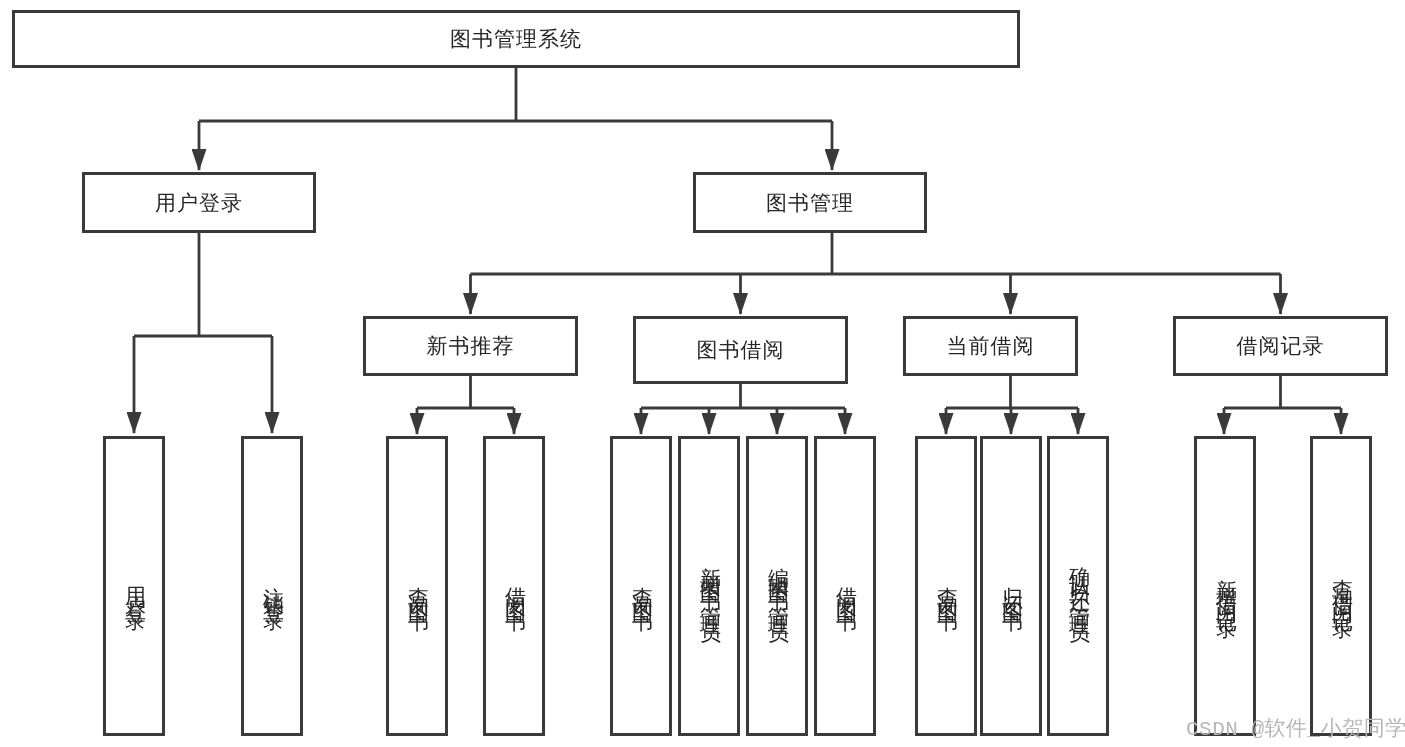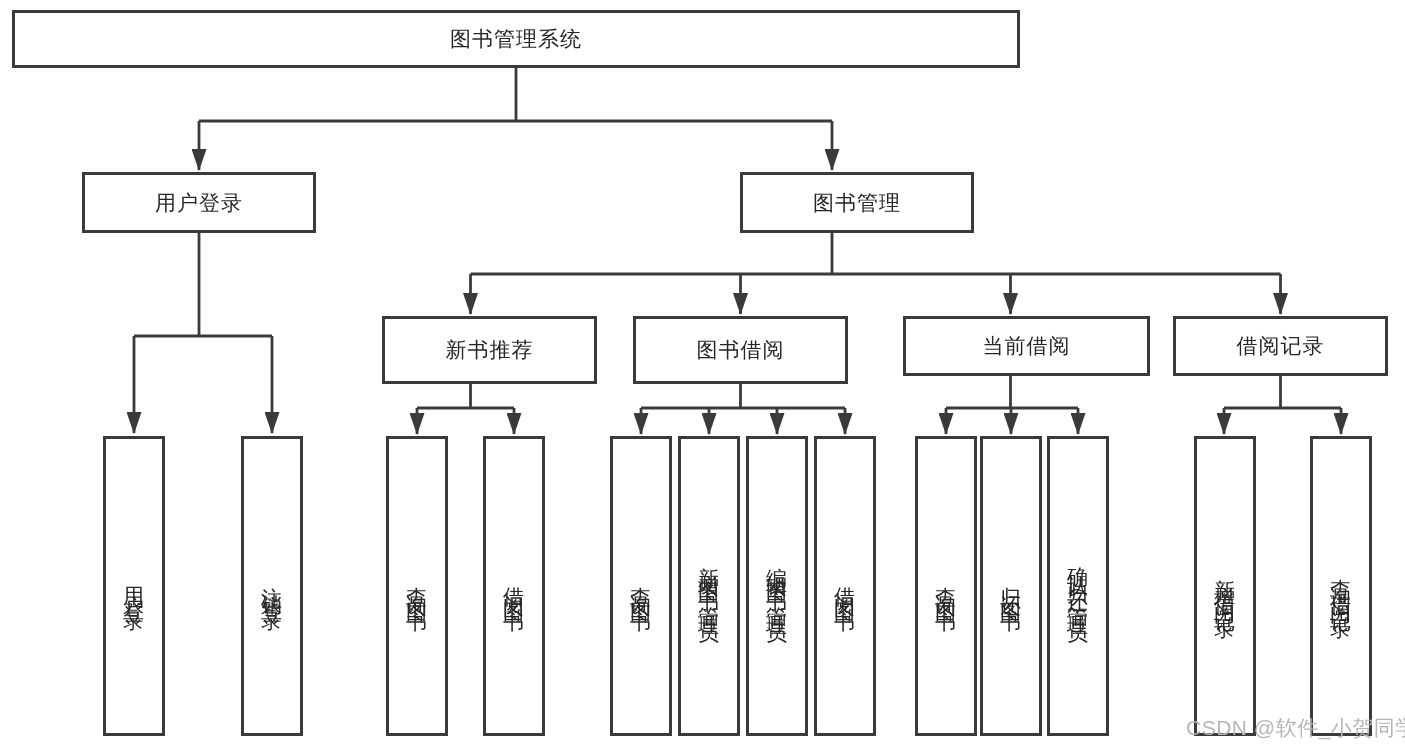--- a/index.html
+++ b/index.html
@@ -12,20 +12,21 @@
   body{
     background:var(--background);
     font-family:"Liberation Sans","DejaVu Sans",sans-serif;
   }
   .canvas{
     position:relative;
     width:1405px;
     height:747px;
     background:var(--background);
     overflow:hidden;
+    font-family:Liberation Mono, monospace;
   }
   .wires{
     position:absolute;
     left:0;top:0;
     width:1405px;height:747px;
     z-index:1;
   }
   .wires path{
     stroke:var(--line);
     stroke-width:2.8;
@@ -121,31 +122,31 @@
     <path d="M1341,408 V434" marker-end="url(#arw)"></path>
   </svg>
 
   <div class="node" style="left:12px;top:10px;width:1008px;height:58px">
     <span>图书管理系统</span>
   </div>
 
   <div class="node" style="left:82px;top:172px;width:234px;height:61px">
     <span>用户登录</span>
   </div>
-  <div class="node" style="left:740px;top:172px;width:234px;height:61px">
+  <div class="node" style="left:693px;top:172px;width:234px;height:61px">
     <span>图书管理</span>
   </div>
 
-  <div class="node" style="left:382px;top:316px;width:215px;height:68px">
+  <div class="node" style="left:363px;top:316px;width:215px;height:60px">
     <span>新书推荐</span>
   </div>
   <div class="node" style="left:633px;top:316px;width:215px;height:68px">
     <span>图书借阅</span>
   </div>
-  <div class="node" style="left:903px;top:316px;width:247px;height:60px">
+  <div class="node" style="left:903px;top:316px;width:175px;height:60px">
     <span>当前借阅</span>
   </div>
   <div class="node" style="left:1173px;top:316px;width:215px;height:60px">
     <span>借阅记录</span>
   </div>
 
   <div class="node leaf" style="left:103px;top:436px;width:62px;height:300px">
     <span class="vtext">用户登录</span>
   </div>
   <div class="node leaf" style="left:241px;top:436px;width:62px;height:300px">

